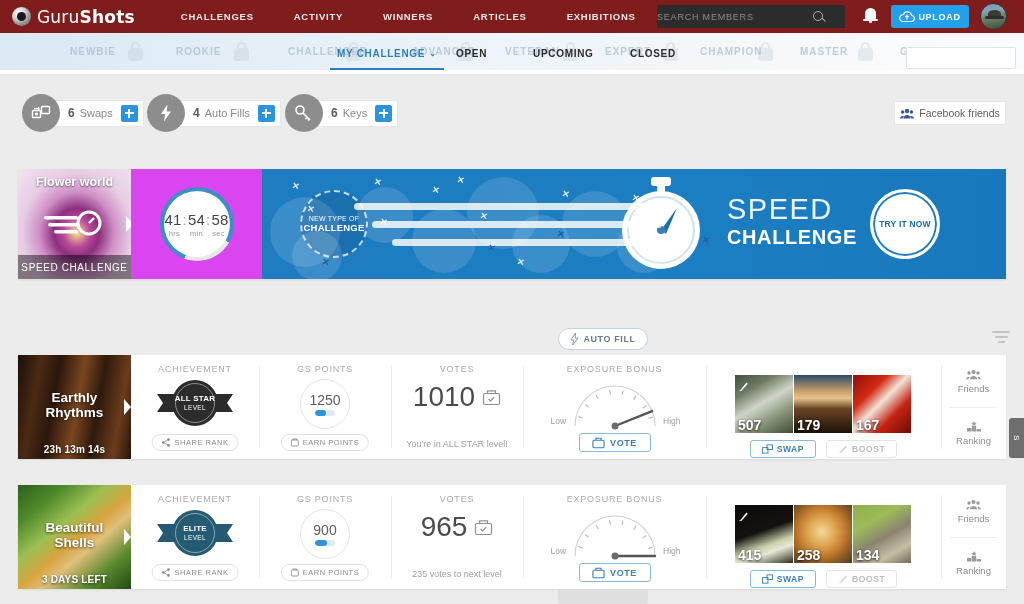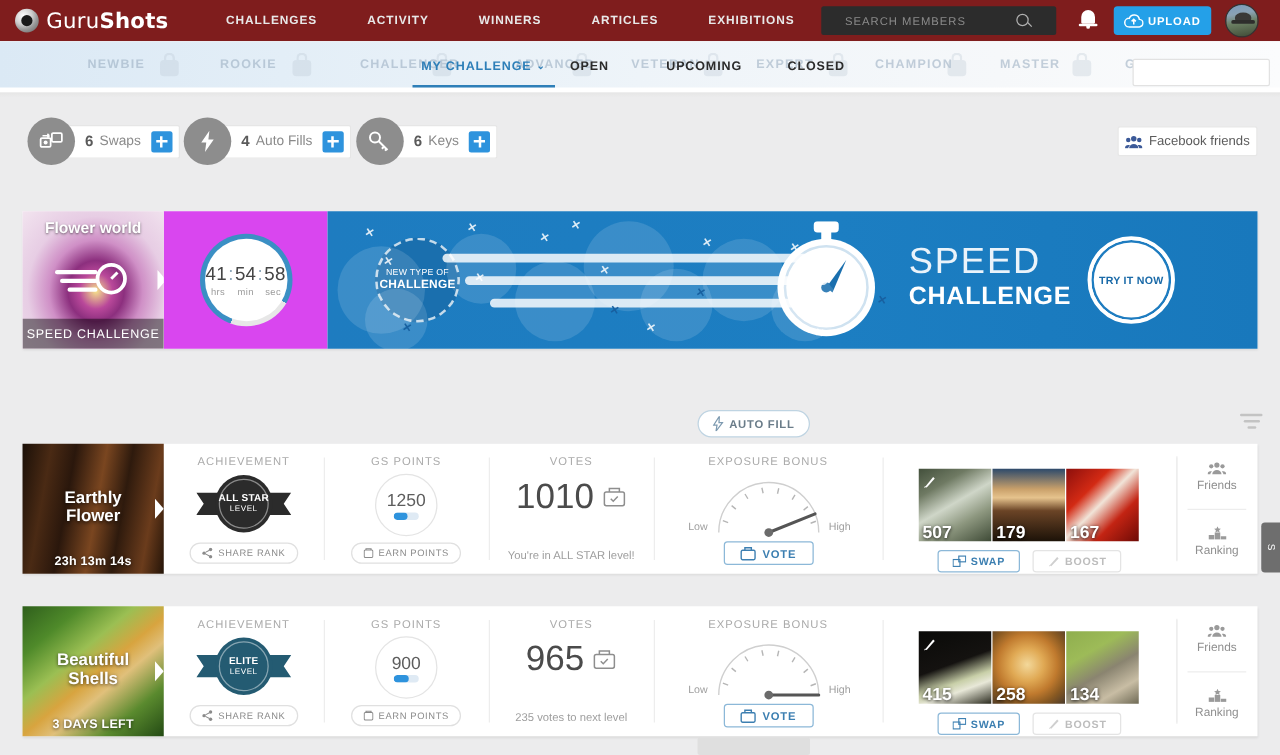--- a/index.html
+++ b/index.html
@@ -37,21 +37,21 @@
     color: #e8e8e8; font-size: 9.5px; font-weight: 700; letter-spacing: .75px;
     padding: 0 20px; cursor: pointer; white-space: nowrap;
   }
 
   .search-wrap {
     position: absolute; left: 657px; top: 5px; width: 188px; height: 23px;
     background: #2c2c2c; border-radius: 2px; display: flex; align-items: center;
   }
   .search-input {
     background: transparent; border: 0; outline: none; color: #9a9a9a;
-    font-size: 9px; letter-spacing: .8px; padding-left: 19px; width: 155px;
+    font-size: 9px; letter-spacing: .8px; padding-left: 0; width: 155px;
     font-family: "Liberation Sans", sans-serif;
   }
   .search-input::placeholder { color: #8b8b8b; }
   .search-icon { width: 14px; height: 14px; position: relative; }
   .search-icon::before {
     content: ""; position: absolute; left: 1px; top: 1px; width: 8px; height: 8px;
     border: 1.4px solid #b0b0b0; border-radius: 50%;
   }
   .search-icon::after {
     content: ""; position: absolute; left: 8.5px; top: 9px; width: 5px; height: 1.4px;
@@ -695,21 +695,21 @@
     <i style="width:18px"></i>
       <i style="width:13px;margin-left:2.5px"></i>
       <i style="width:7px;margin-left:5.5px"></i>
   </div>
 </div>
 
 <div class="row" style="top:355px">
   <div class="row-thumb" style="background:linear-gradient(100deg,#1b1008 0%,#4a2a14 18%,#2a170c 33%,#7a4620 52%,#2e1a0d 68%,#6b3c1c 86%,#241408 100%);">
     <div class="title">
       <div>Earthly</div>
-      <div>Flower</div>
+      <div>Rhythms</div>
     </div>
     <div class="foot">23h 13m 14s</div>
     <div class="row-arrow"></div>
   </div>
 
   <div class="cell cell-ach">
     <div class="cell-label">ACHIEVEMENT</div>
     <div class="badge">
       <div class="badge-ribbon-l">
         <svg width="20" height="18" viewBox="0 0 20 18">

